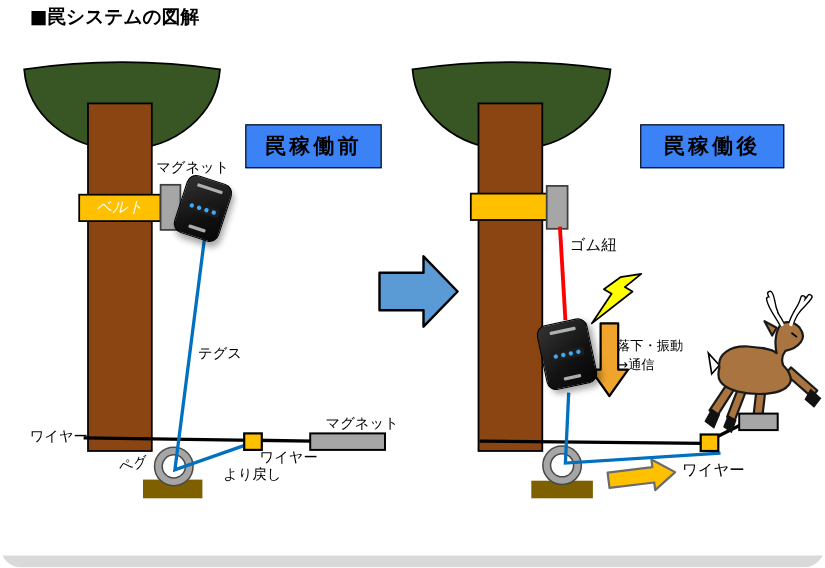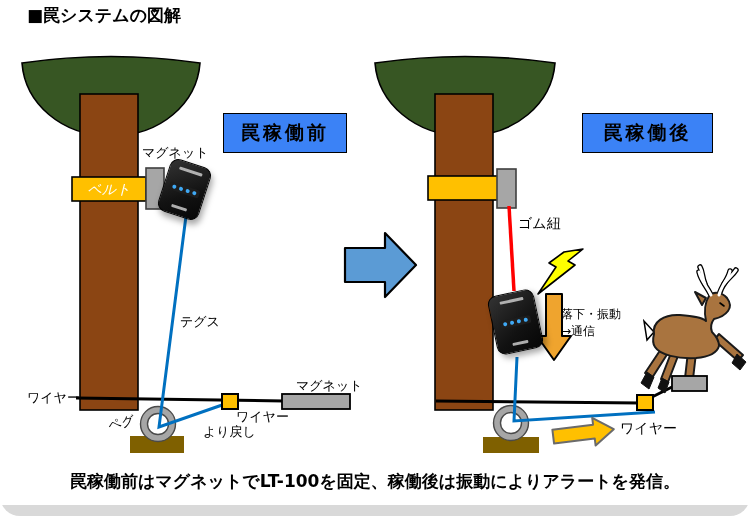--- a/index.html
+++ b/index.html
@@ -180,15 +180,14 @@
     <div class="bar top"></div>
     <div class="leds">
       <div class="led"></div>
         <div class="led"></div>
         <div class="led"></div>
         <div class="led"></div>
     </div>
     <div class="bar bottom"></div>
   </div>
 
-  <div class="caption">罠稼働前はマグネットでLT-100を固定、稼働後は振動によりアラートを発信。</div>
   <div class="bottom-bar"></div>
 </div>
 
 </body></html>

